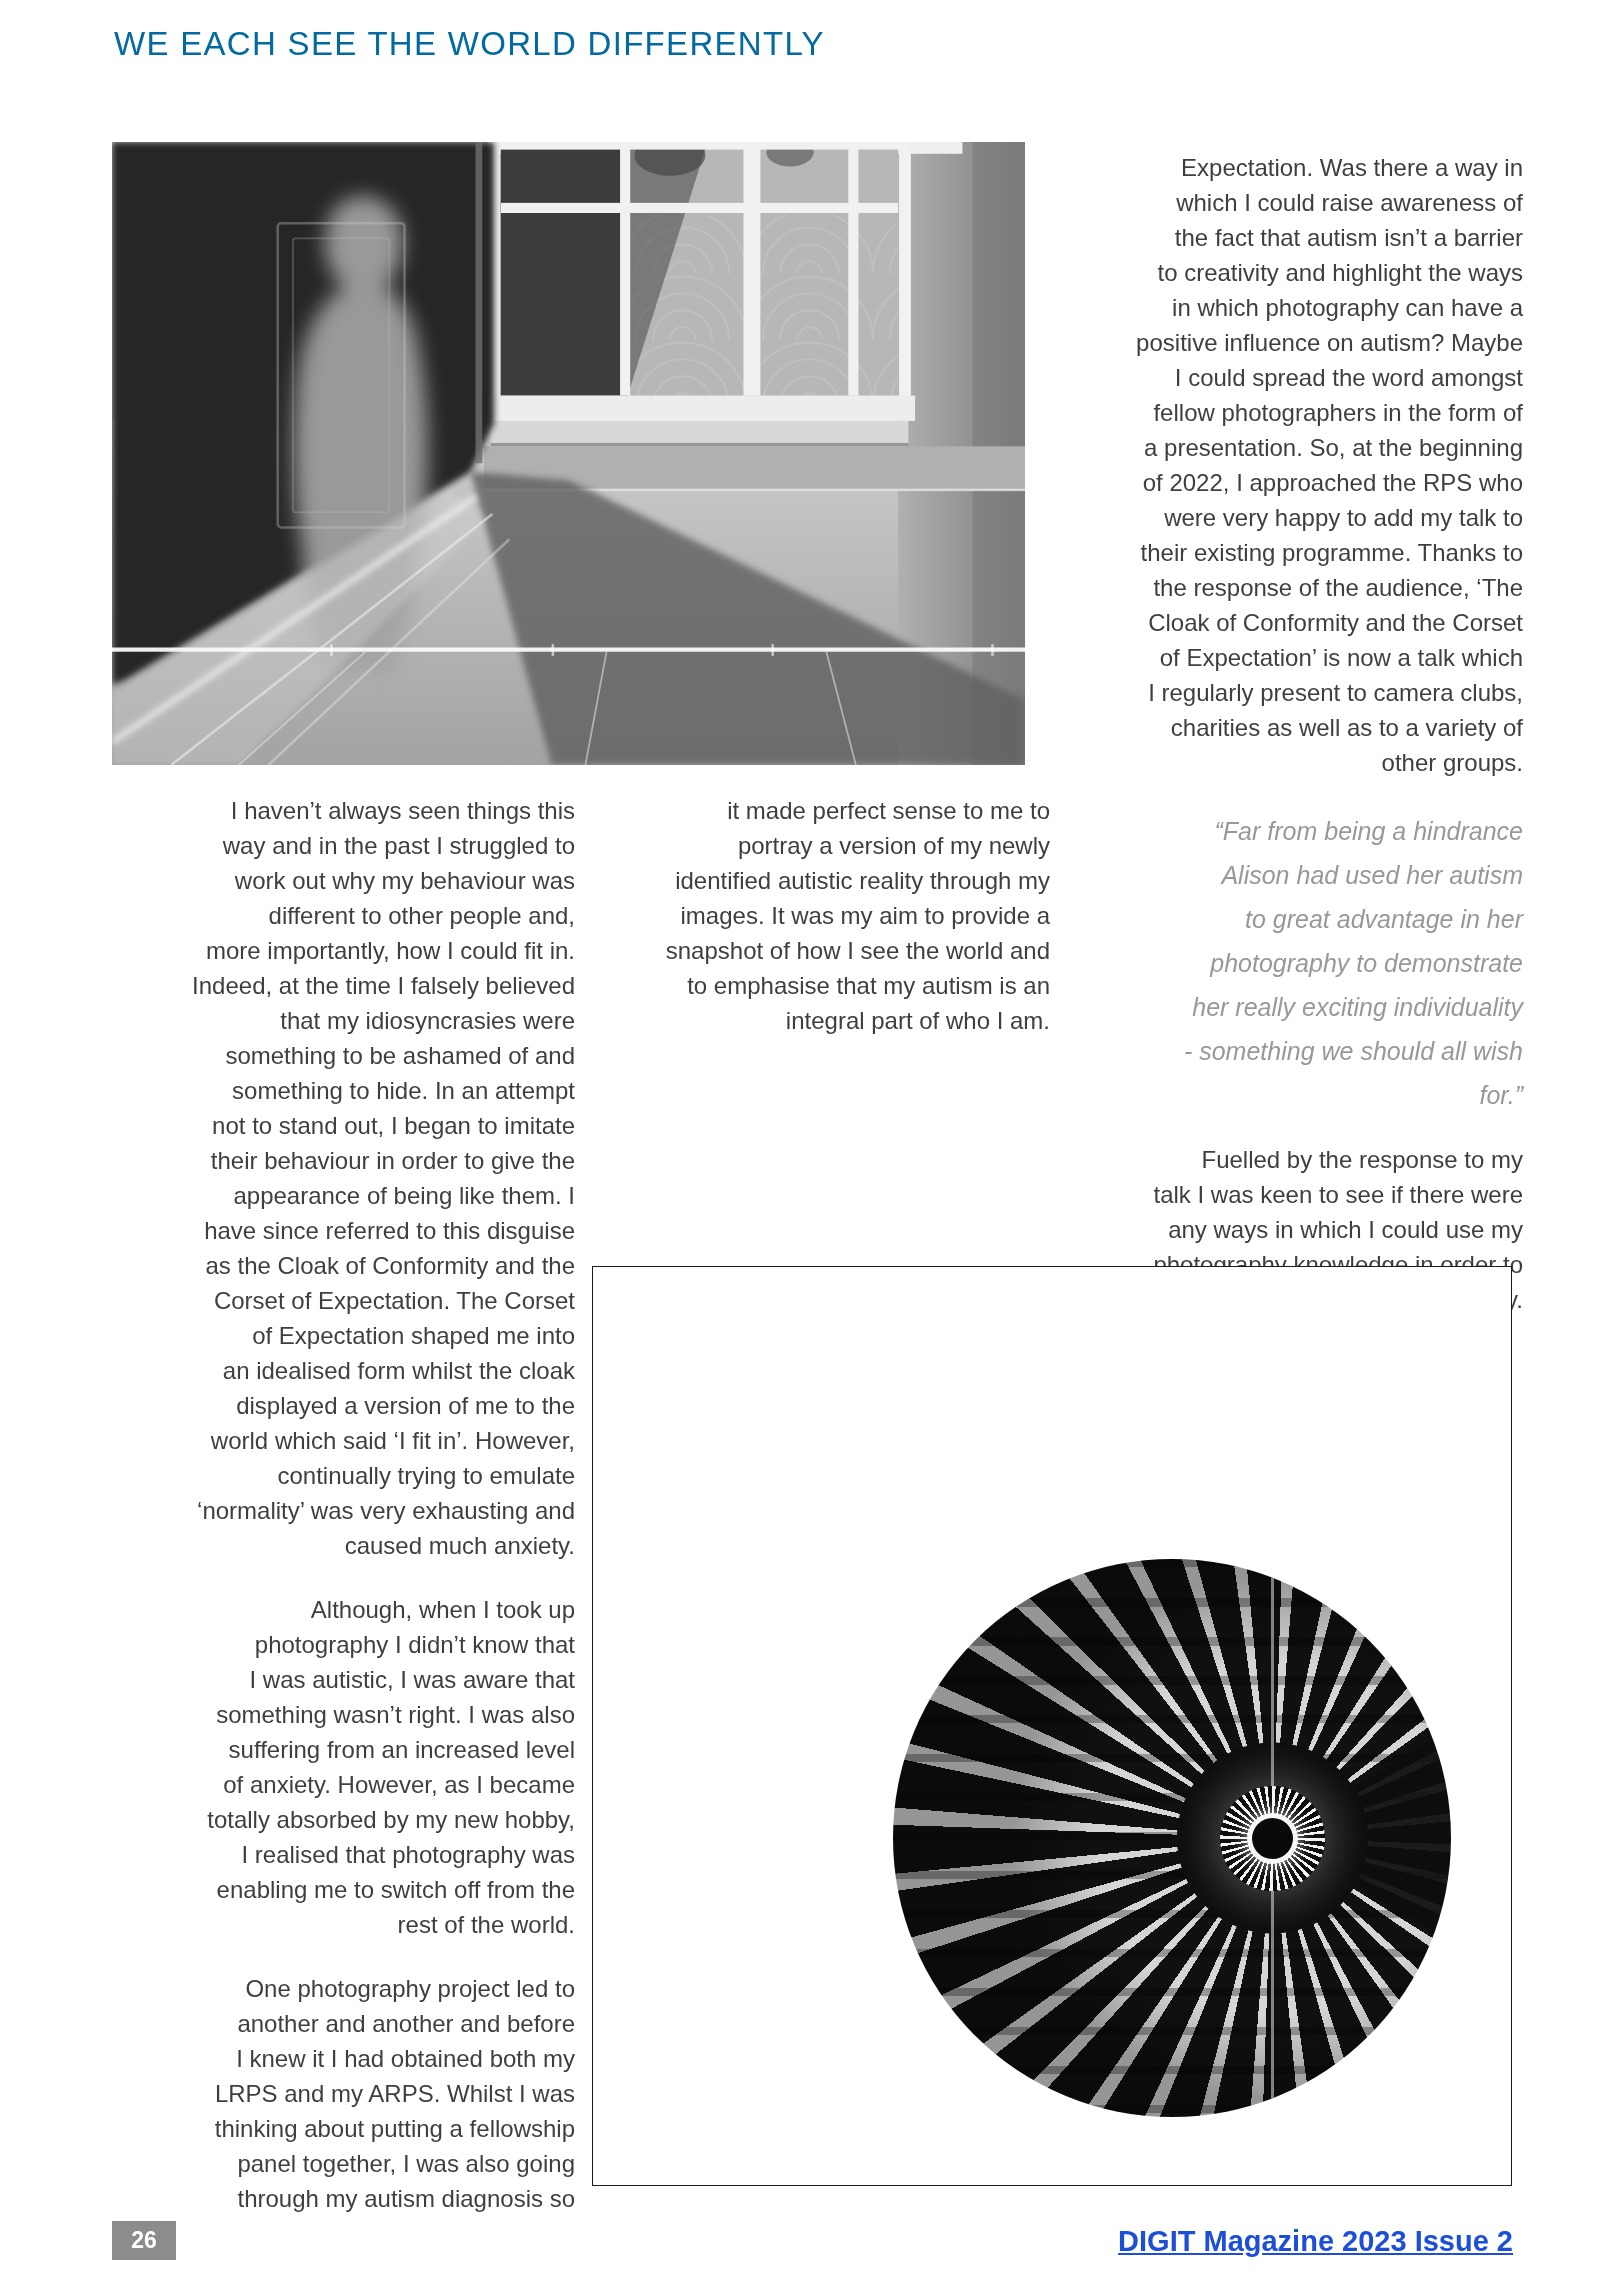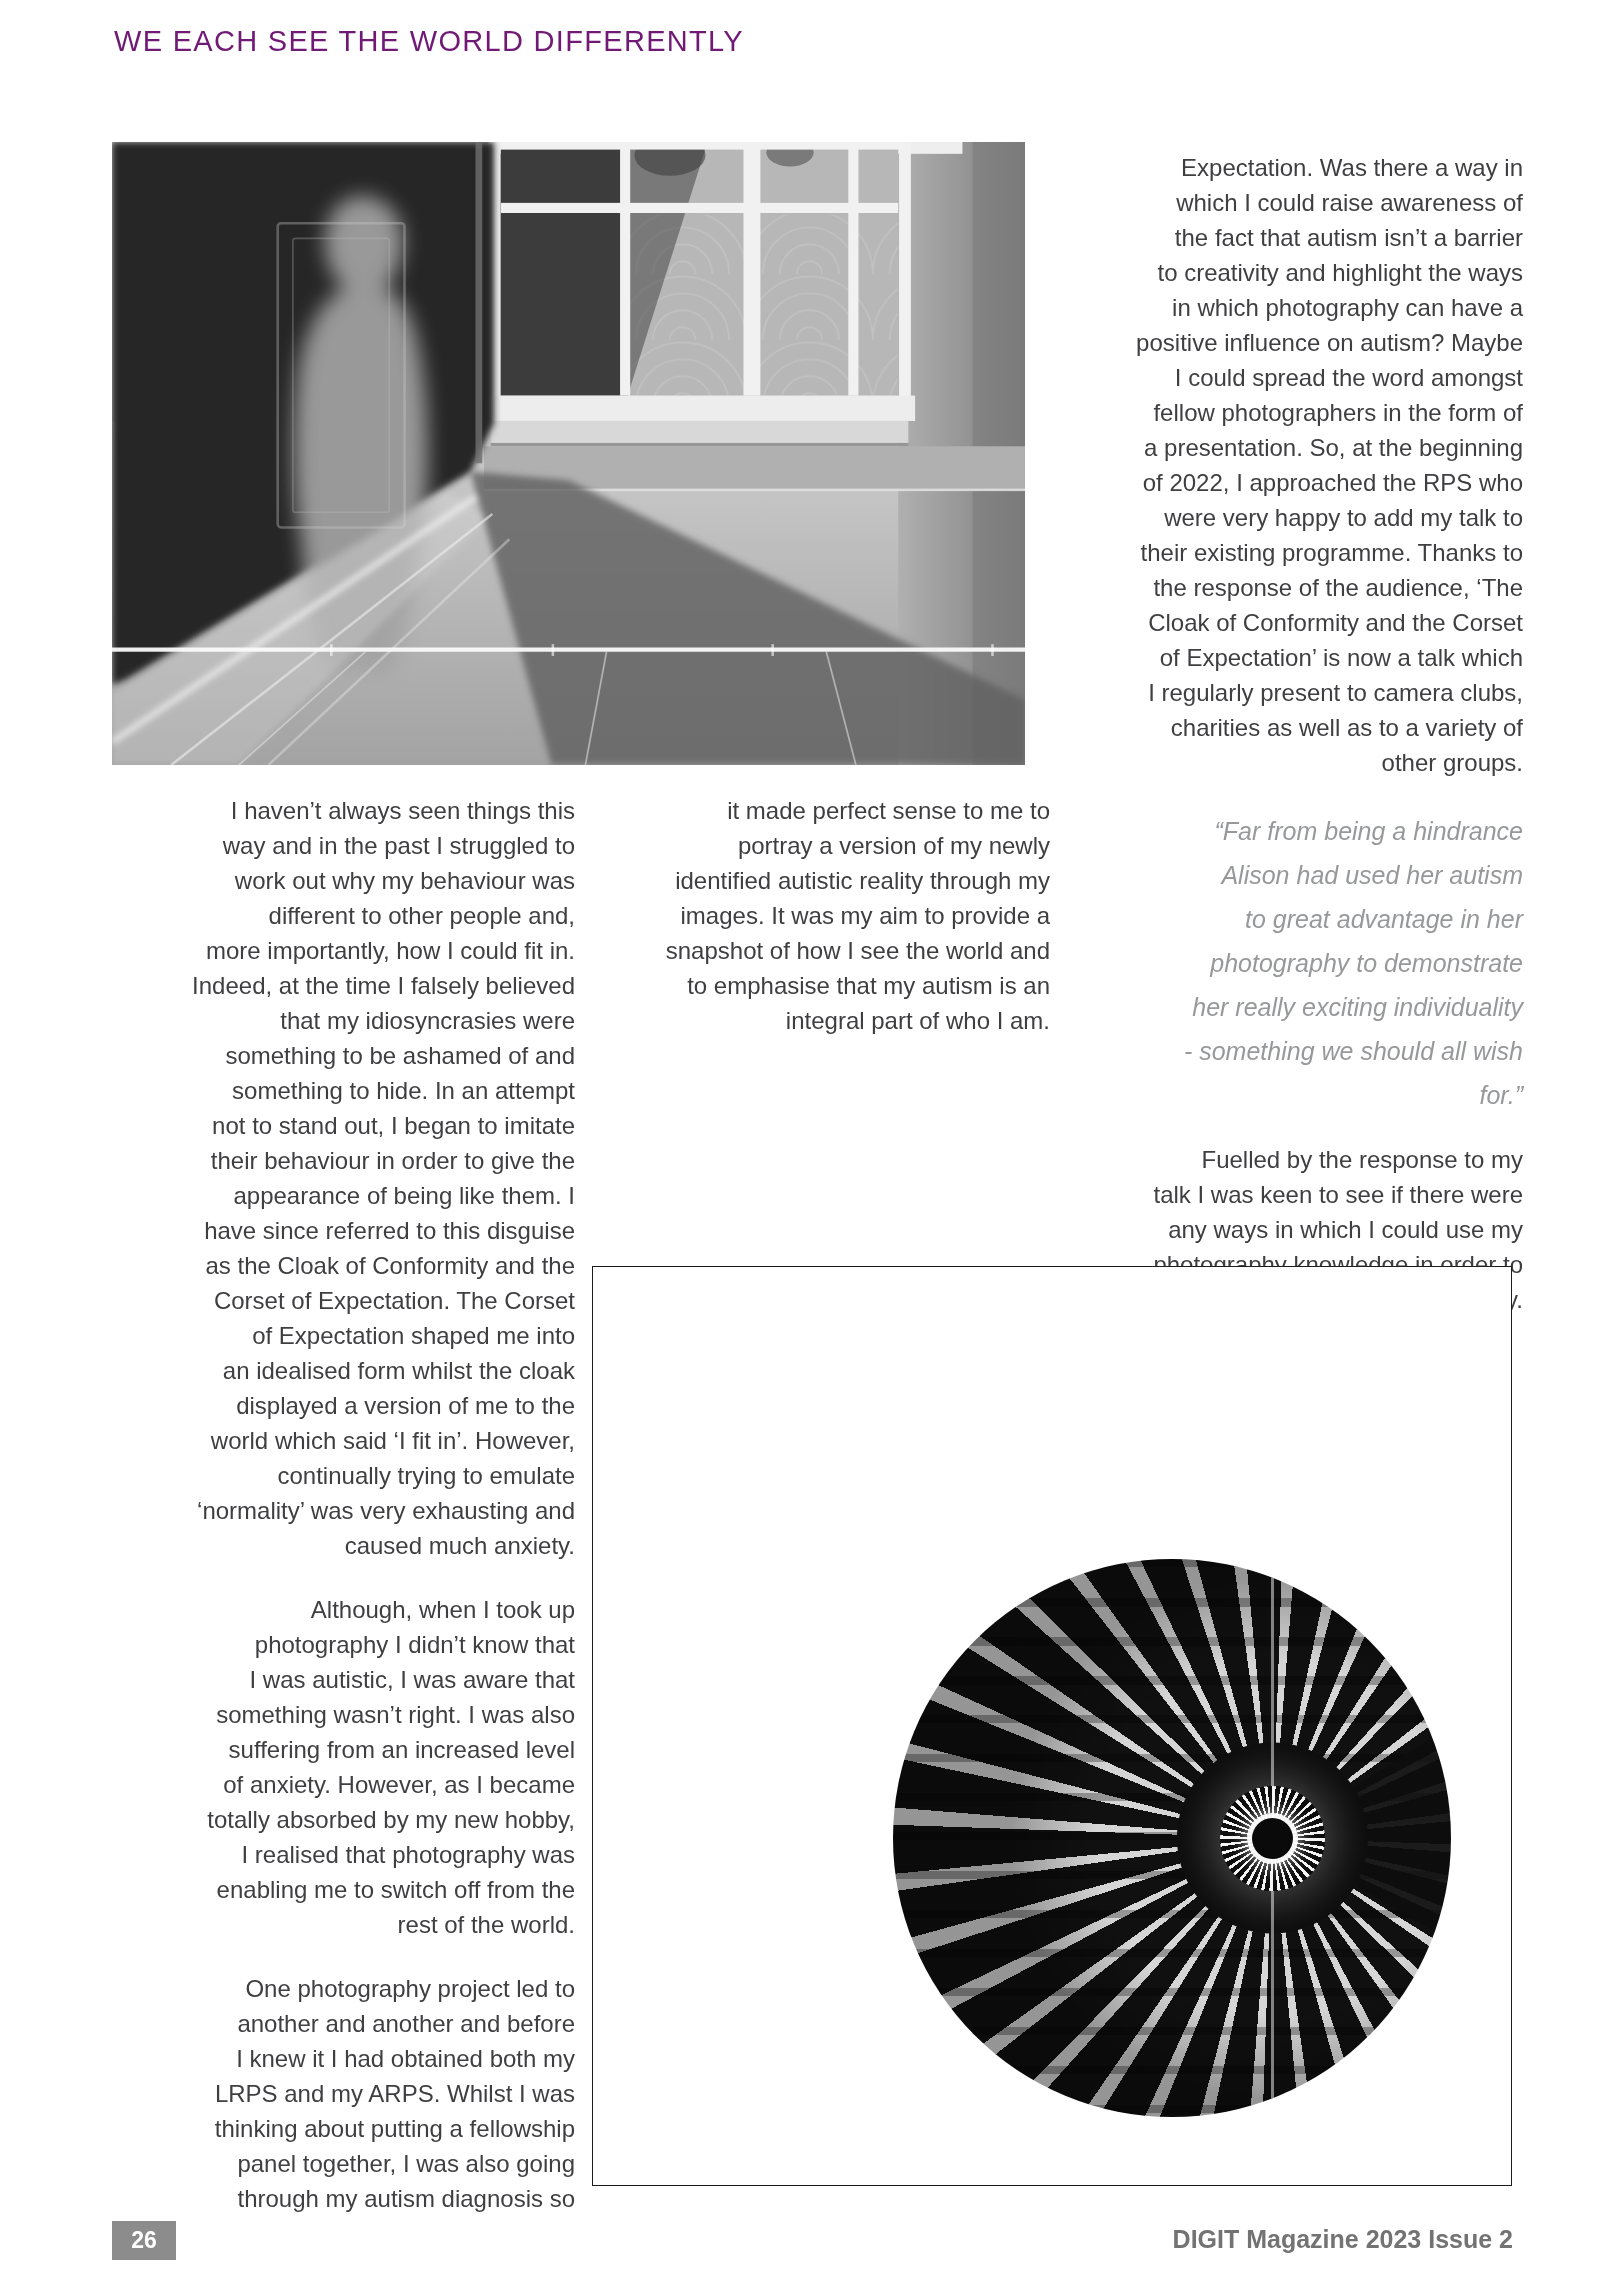--- a/index.html
+++ b/index.html
@@ -5,21 +5,21 @@
   html,body{margin:0;padding:0;background:#ffffff;}
   .page{
     position:relative;
     width:1623px;height:2295px;
     background:#ffffff;
     font-family:"Liberation Sans", sans-serif;
     overflow:hidden;
   }
   .header{
     position:absolute;left:114px;top:25px;
-    font-size:29px;color:#701a75;letter-spacing:1.3px;
+    font-size:33px;color:#0369a1;letter-spacing:1.3px;
   }
   
   .photo-top{
     position:absolute;left:112px;top:142px;width:913px;height:623px;
     overflow:hidden;background:#bfbfbf;
   }
   .photo-top svg{display:block;width:100%;height:100%;}
   
   .col{
     position:absolute;width:461px;
@@ -66,21 +66,21 @@
     box-shadow:0 0 0 5px rgba(255,255,255,0.92), 0 0 17px 6.8px rgba(255,255,255,0.65);
   }
   
   .badge{
     position:absolute;left:112px;top:2221px;width:64px;height:39px;
     background:#8c8c8c;color:#ffffff;font-weight:bold;font-size:23px;
     text-align:center;line-height:39px;
   }
   .footer{
     position:absolute;right:110px;top:2225px;
-    font-size:25px;font-weight:600;color:#737373;
+    font-size:29px;font-weight:600;color:#1d4ed8;text-decoration:underline;
   }
 </style>
 </head>
 <body>
 
 <div class="page">
 
   <div class="header">WE EACH SEE THE WORLD DIFFERENTLY</div>
 
   <div class="photo-top">

